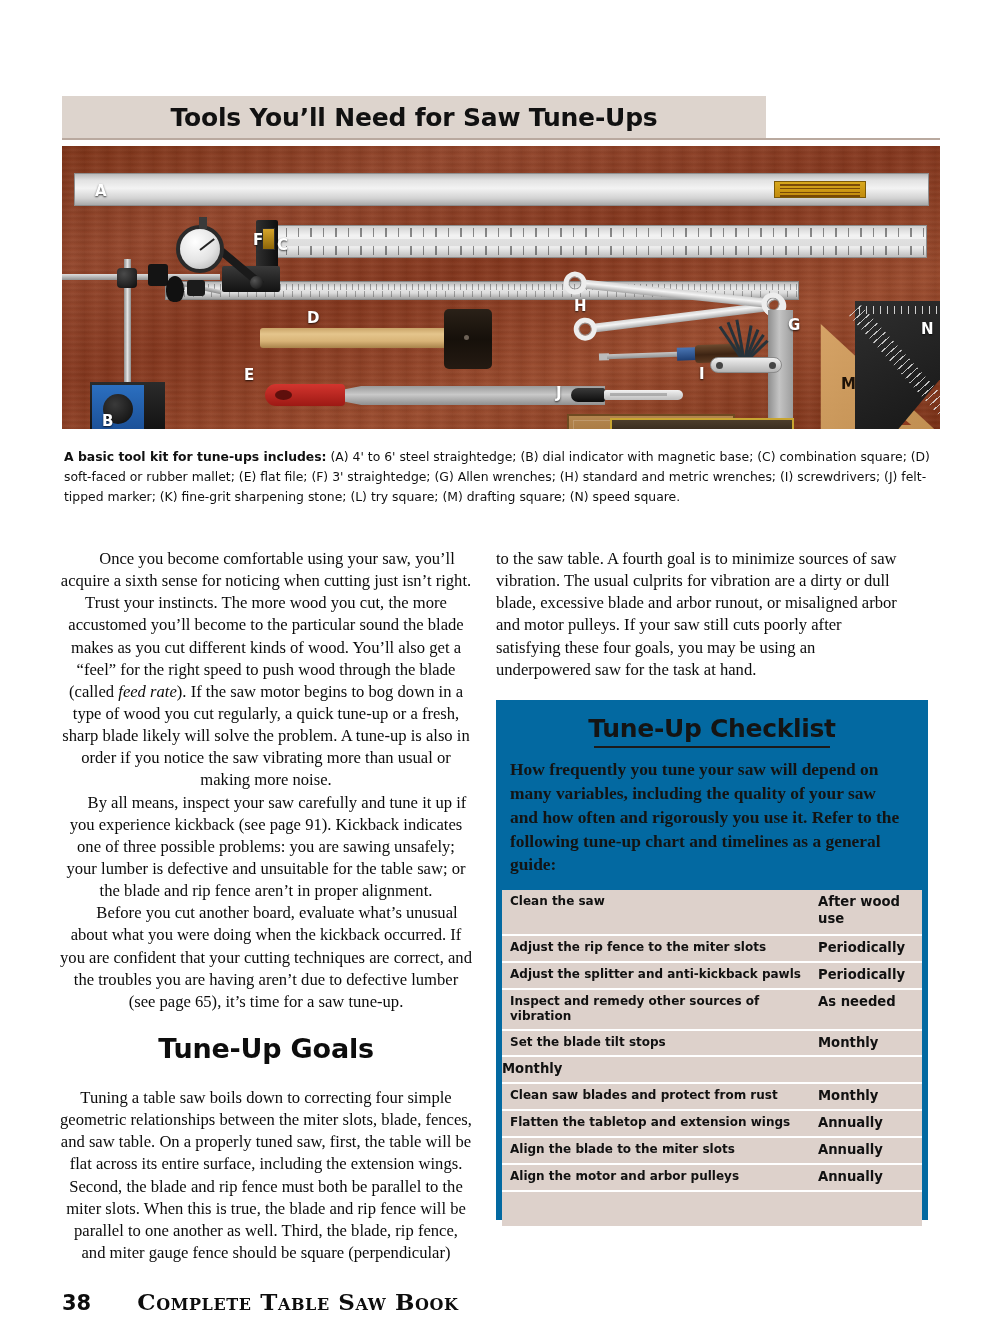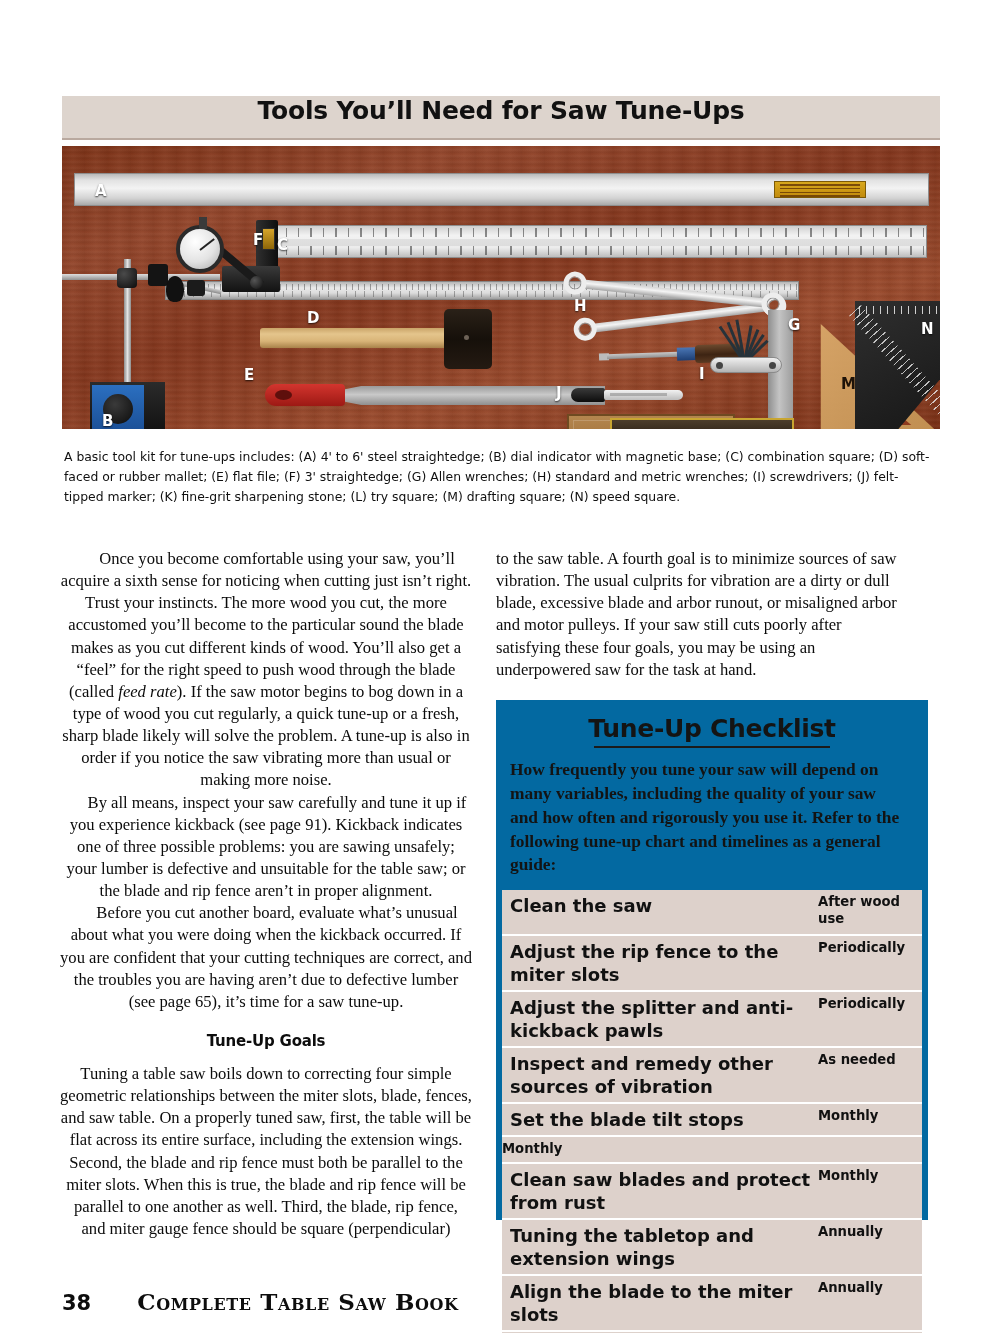--- a/index.html
+++ b/index.html
@@ -18,24 +18,25 @@
     left: 0; top: 0;
     width: 1000px;
     height: 1333px;
   }
 
   
   .header-banner {
     position: absolute;
     left: 62px;
     top: 96px;
-    width: 878px;
+    width: 704px;
     height: 42px;
     background: #ddd4cd;
     display: flex;
+    align-items: center;
     justify-content: center;
   }
   .header-title {
     font-family: "DejaVu Sans", sans-serif;
     font-weight: bold;
     font-size: 25px;
     color: #111111;
     letter-spacing: -0.2px;
     white-space: nowrap;
   }
@@ -418,21 +419,21 @@
     position: absolute;
     left: 64px;
     top: 447px;
     width: 873px;
     font-family: "DejaVu Sans", sans-serif;
     font-size: 12.4px;
     line-height: 1.62;
     color: #101010;
     text-align: left;
   }
-  .caption b { font-weight: normal; }
+  .caption b { font-weight: bold; }
 
   
   .col-left {
     position: absolute;
     left: 60px;
     top: 548px;
     width: 412px;
     font-size: 16.6px;
     line-height: 1.335;
     color: #0b0b0b;
@@ -447,24 +448,24 @@
     line-height: 1.335;
     color: #0b0b0b;
   }
   .col-left p, .col-right-top p { margin: 0; text-indent: 22px; }
   .col-left p.noindent, .col-right-top p.noindent { text-indent: 0; }
   .col-left em { font-style: italic; }
 
   .section-head {
     font-family: "DejaVu Sans", sans-serif;
     font-weight: bold;
-    font-size: 15px;
+    font-size: 27px;
     color: #0d0d0d;
     margin-top: 18px;
-    margin-bottom: 12px;
+    margin-bottom: 20px;
     letter-spacing: -0.2px;
   }
 
   
   .sidebar {
     position: absolute;
     left: 496px;
     top: 700px;
     width: 432px;
     height: 520px;
@@ -507,21 +508,21 @@
     border-bottom: 2px solid #ffffff;
     min-height: 26px;
     padding: 4px 0 4px 0;
   }
   .ck-row.tall { min-height: 46px; }
   .ck-row.blank { min-height: 34px; border-bottom: none; background:#ddd1cb; }
   .ck-task {
     flex: 1 1 auto;
     font-family: "DejaVu Sans", sans-serif;
     font-weight: bold;
-    font-size: 18px;
+    font-size: 12px;
     color: #111111;
     padding-left: 8px;
     line-height: 1.28;
   }
   .ck-freq {
     flex: 0 0 104px;
     font-family: "DejaVu Sans", sans-serif;
     font-weight: bold;
     font-size: 13.2px;
     color: #111111;
@@ -719,21 +720,21 @@
           <div class="ck-freq">Monthly</div>
         </div>
         <div class="ck-row">
           <div class="ck-freq">Monthly</div>
         </div>
         <div class="ck-row">
           <div class="ck-task">Clean saw blades and protect from rust</div>
           <div class="ck-freq">Monthly</div>
         </div>
         <div class="ck-row">
-          <div class="ck-task">Tuning the tabletop and extension wings</div>
+          <div class="ck-task">Flatten the tabletop and extension wings</div>
           <div class="ck-freq">Annually</div>
         </div>
         <div class="ck-row">
           <div class="ck-task">Align the blade to the miter slots</div>
           <div class="ck-freq">Annually</div>
         </div>
         <div class="ck-row">
           <div class="ck-task">Align the motor and arbor pulleys</div>
           <div class="ck-freq">Annually</div>
         </div>

